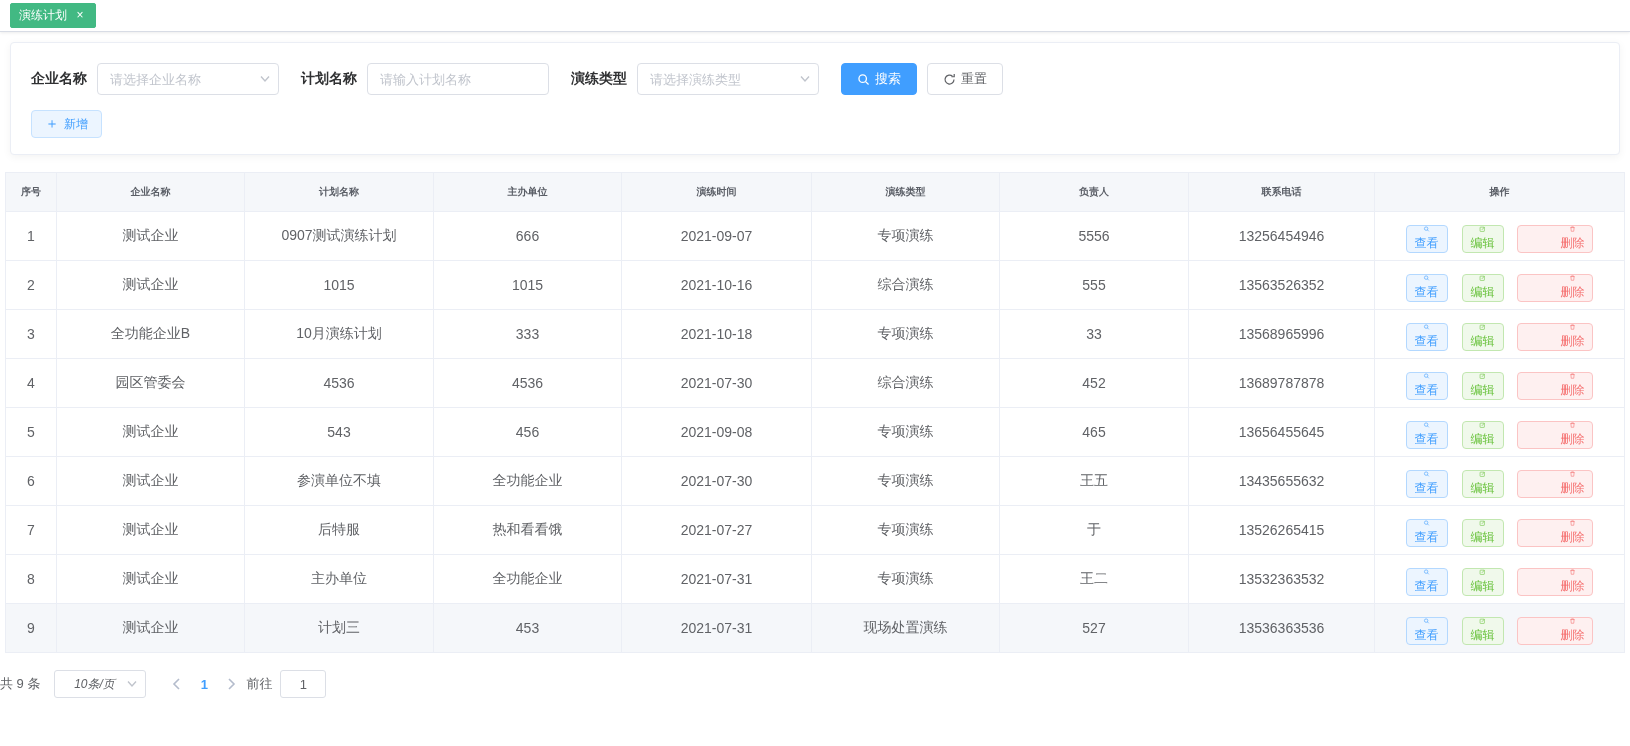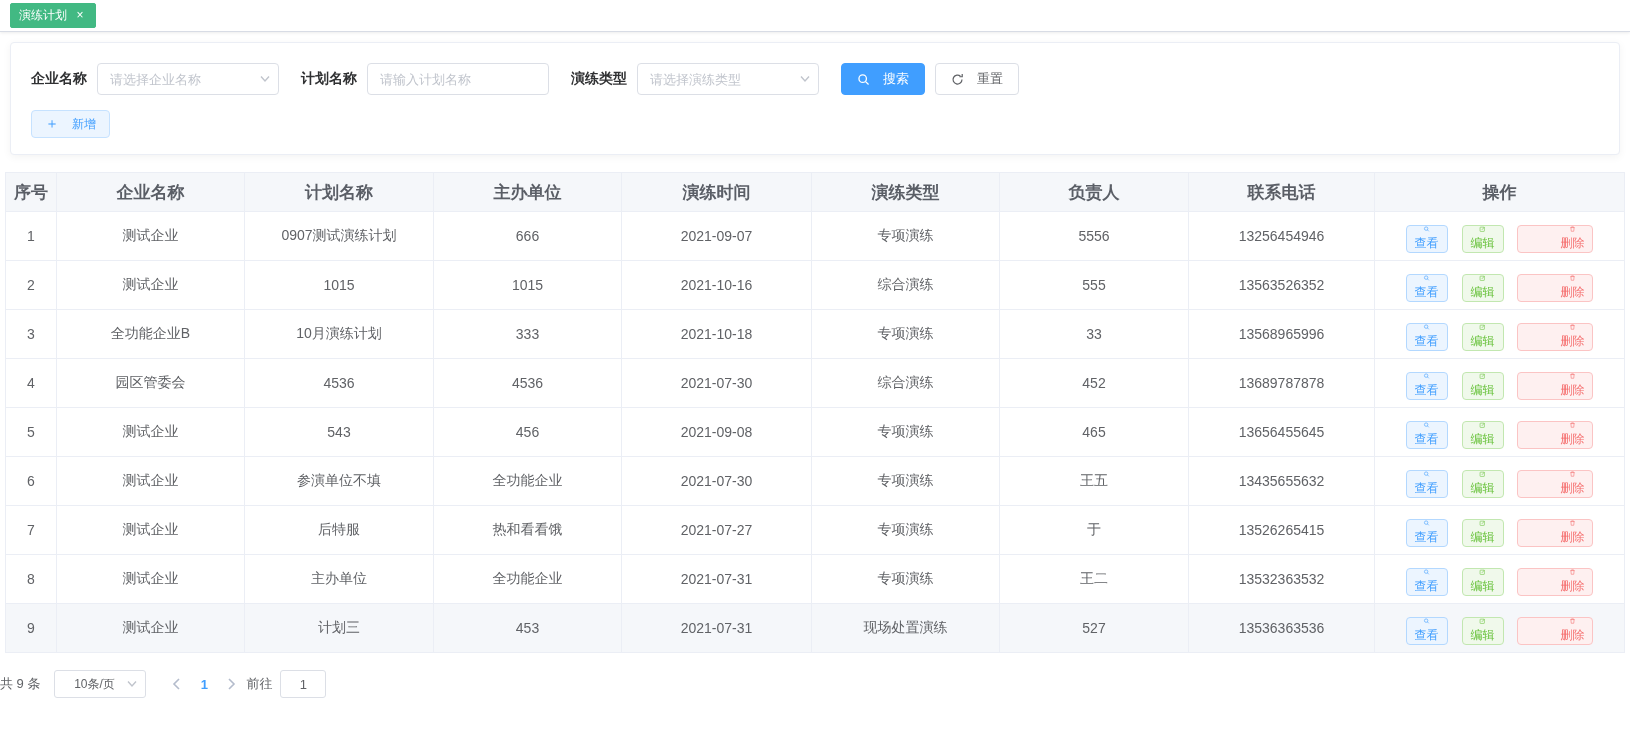--- a/index.html
+++ b/index.html
@@ -34,39 +34,39 @@
   .field input {
     width: 100%; height: 32px; border: 1px solid #dcdfe6; border-radius: 4px;
     padding: 0 26px 0 12px; font-size: 13px; color: #4d7c0f; outline: none;
     font-family: inherit; background: #fff;
   }
   .field input::placeholder { color: #c0c4cc; }
   .chev {
     position: absolute; right: 9px; top: 12px; width: 10px; height: 8px; pointer-events: none;
   }
   .btn {
-    display: inline-flex; align-items: center; justify-content: center; gap: 13px;
+    display: inline-flex; align-items: center; justify-content: center; gap: 5px;
     height: 32px; padding: 0 15px; border-radius: 4px; font-size: 13px;
     border: 1px solid #dcdfe6; background: #fff; color: #606266;
     cursor: pointer; font-family: inherit; white-space: nowrap;
   }
   .btn-primary { background: #409eff; border-color: #409eff; color: #fff; }
   .btn-reset { margin-left: 10px; }
   .add-row { margin-top: 15px; }
   .btn-add {
     height: 28px; padding: 0 13px; font-size: 12px;
     background: #ecf5ff; border-color: #c6e2ff; color: #409eff;
   }
   .btn-add .plus { font-size: 14px; font-weight: normal; }
   
   .table-wrap { margin: 17px 5px 0; }
   table { width: 100%; border-collapse: collapse; table-layout: fixed; }
   th, td { border: 1px solid #ebeef5; text-align: center; overflow: hidden; white-space: nowrap; }
   th {
-    height: 39px; background: #f5f7fa; color: #5a5e66; font-size: 17px;
+    height: 39px; background: #f5f7fa; color: #5a5e66; font-size: 10px;
     font-weight: bold;
   }
   td { height: 49px; color: #606266; font-size: 14px; background: #fff; }
   tr.hovered td { background: #f5f7fa; }
   .c-no { width: 51px; } .c-ent { width: 188px; } .c-plan { width: 189px; }
   .c-host { width: 188px; } .c-time { width: 190px; } .c-type { width: 188px; }
   .c-lead { width: 189px; } .c-phone { width: 186px; }
   .btn-mini {
     height: 28px; padding: 0 8px; font-size: 12px; gap: 3px; margin: 0 5px;
     border-radius: 4px;
@@ -78,21 +78,21 @@
   
   .pagination {
     display: flex; align-items: center; justify-content: flex-start;
     margin: 17px 0 0; padding-right: 12px; font-size: 13px; color: #606266;
   }
   .pg-total { margin-right: 14px; }
   .pg-size { position: relative; width: 92px; margin-right: 16px; }
   .pg-size input {
     width: 100%; height: 28px; border: 1px solid #dcdfe6; border-radius: 3px;
     font-size: 12px; color: #606266; text-align: center; padding: 0 18px 0 6px;
-    outline: none; font-family: inherit; background: #fff;
+    outline: none; font-family: inherit; background: #fff; font-style: italic;
   }
   .pg-size .chev { top: 10px; }
   .pg-arrow {
     background: none; border: none; cursor: pointer; padding: 0 10px;
     display: inline-flex; align-items: center;
   }
   .pg-num {
     color: #409eff; font-weight: bold; min-width: 26px; text-align: center;
     cursor: pointer; font-size: 13px;
   }

